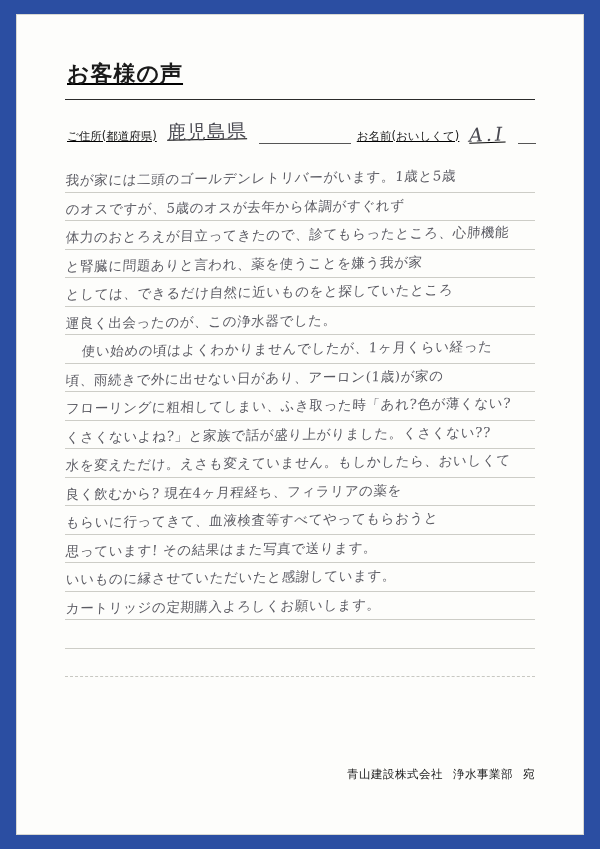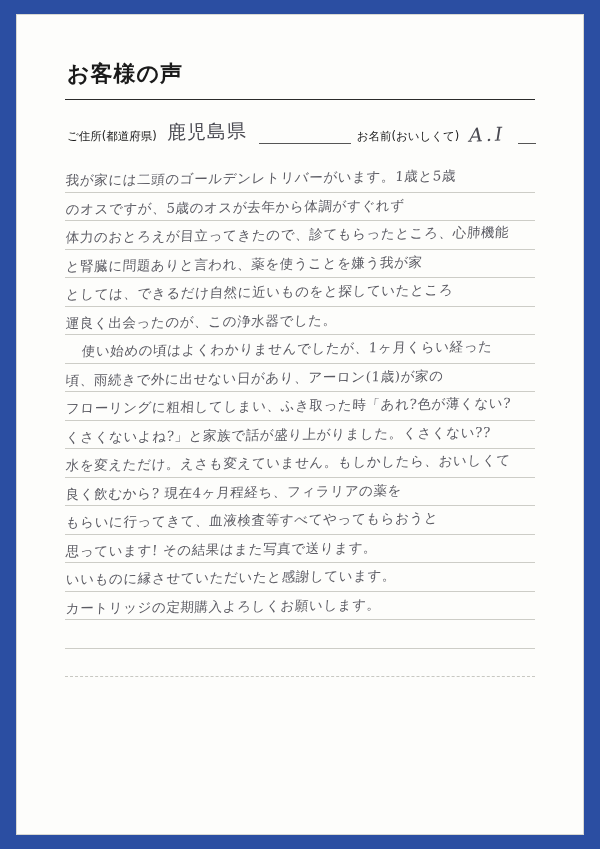--- a/index.html
+++ b/index.html
@@ -28,20 +28,21 @@
     height: 819px;
     background: #fdfdfb;
     box-shadow: 0 0 0 1px #d8d8d2;
     overflow: hidden;
   }
   .paper-inner {
     position: absolute;
     left: 0; top: 0; right: 0; bottom: 0;
     padding: 44px 48px 16px 48px;
     box-sizing: border-box;
+    text-decoration: underline;
   }
   .doc-title {
     font-size: 22px;
     font-weight: bold;
     color: #1a1a1a;
     letter-spacing: 1px;
     margin: 0 0 10px 2px;
     font-family: "DejaVu Sans", sans-serif;
   }
   .title-rule {
@@ -161,14 +162,17 @@
         <div class="hand-line"><span class="txt">思っています! その結果はまた写真で送ります。</span></div>
         <div class="hand-line"><span class="txt">いいものに縁させていただいたと感謝しています。</span></div>
         <div class="hand-line"><span class="txt">カートリッジの定期購入よろしくお願いします。</span></div>
         <div class="hand-line empty"><span class="txt">&nbsp;</span></div>
         <div class="hand-line empty dashed"><span class="txt">&nbsp;</span></div>
         <div class="hand-line empty no-rule"><span class="txt">&nbsp;</span></div>
       </div>
 
     </div>
 
+    <div class="footer">
+      <span>青山建設株式会社</span><span class="sep"></span><span>浄水事業部</span><span class="sep"></span><span>宛</span>
+    </div>
   </div>
 </div>
 
 </body></html>

